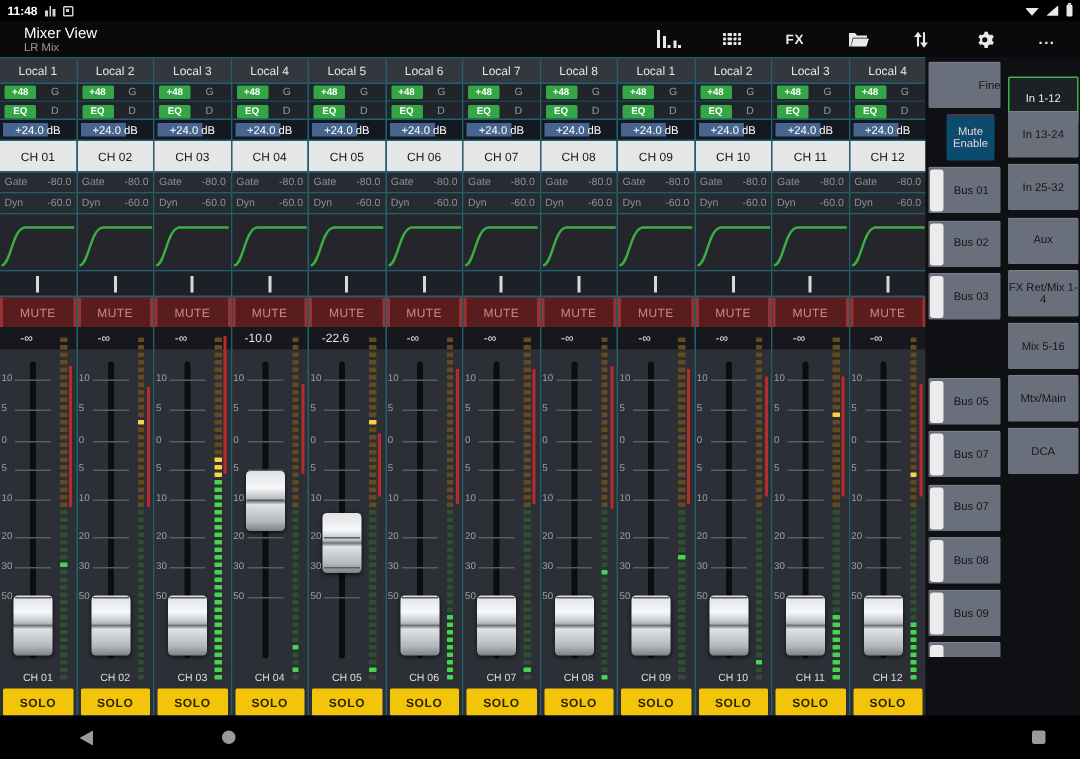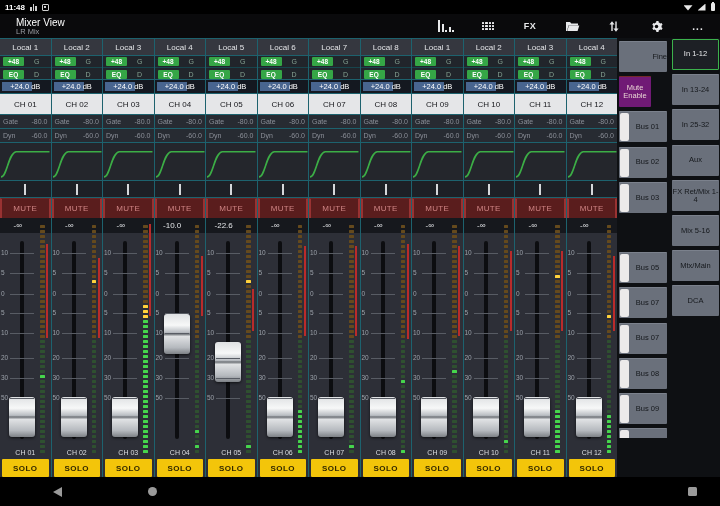--- a/index.html
+++ b/index.html
@@ -71,21 +71,21 @@
   .meter  { position:absolute; left:40px; top:186px; width:5px; height:232px; z-index:5; }
   .dot    { position:absolute; left:0; width:4.5px; height:3px; border-radius:0.5px; }
   .redbar { position:absolute; left:46px; width:2px; background:#b92b2b; z-index:6; }
 
   
   .sidebar { position:relative; width:103px; height:439px; background:#0e1013; }
   .sb-colL { position:absolute; left:0; top:0; width:52px; height:400px; overflow:hidden; }
   .sbtn { position:absolute; height:31px; display:flex; align-items:center; justify-content:center; font-size:7.5px; color:#15181c; background:#6a707b; border-radius:1px; border-top:1px solid #7b818c; text-align:center; line-height:1.1; }
   .sbtn.plain  { left:2px; width:48px;justify-content:flex-end; }
   .sbtn.fader  { left:2px; width:48px; padding-left:9px; }
-  .sbtn.danger { left:2px; width:32px; background:#701a75; color:#e8d3d3; border-top-color:#732a2a; }
+  .sbtn.danger { left:14px; width:32px; background:#0c4a6e; color:#e8d3d3; border-top-color:#732a2a; }
   .wbar { position:absolute; left:1px; top:1px; bottom:1px; width:9px; background:#eceaea; border-radius:2px; }
   .sbtn.rcol { left:55px; width:47px; font-size:7.5px; }
   .sbtn.rcol.sel { background:#1d2025; color:#e9eaec; border:1.5px solid #3cb24c; }
 
   
   .navbar { height:29px; background:#000; position:relative; }
   .nv-back { position:absolute; left:53px; top:10px; width:9px; height:10px; background:#9a9a9a; clip-path:polygon(100% 0, 100% 100%, 0 50%); }
   .nv-home { position:absolute; left:148px; top:10px; width:9px; height:9px; border-radius:50%; background:#9a9a9a; }
   .nv-rect { position:absolute; left:688px; top:10px; width:9px; height:9px; border-radius:1.5px; background:#9a9a9a; }
 </style>
@@ -1660,21 +1660,21 @@
           <div class="sbtn fader" style="top: 355px;">
             <div class="wbar"></div>
             <span>Bus 09</span>
           </div>
           <div class="sbtn fader" style="top: 390.2px;">
             <div class="wbar"></div>
             <span></span>
           </div>
         </div>
       <div id="sb-right">
-          <div class="sbtn rcol sel" style="top: 1px;">
+          <div class="sbtn rcol sel" style="top: 13px;">
             <span>In 1-12</span>
           </div>
           <div class="sbtn rcol" style="top: 36.2px;">
             <span>In 13-24</span>
           </div>
           <div class="sbtn rcol" style="top: 71.4px;">
             <span>In 25-32</span>
           </div>
           <div class="sbtn rcol" style="top: 106.6px;">
             <span>Aux</span>

